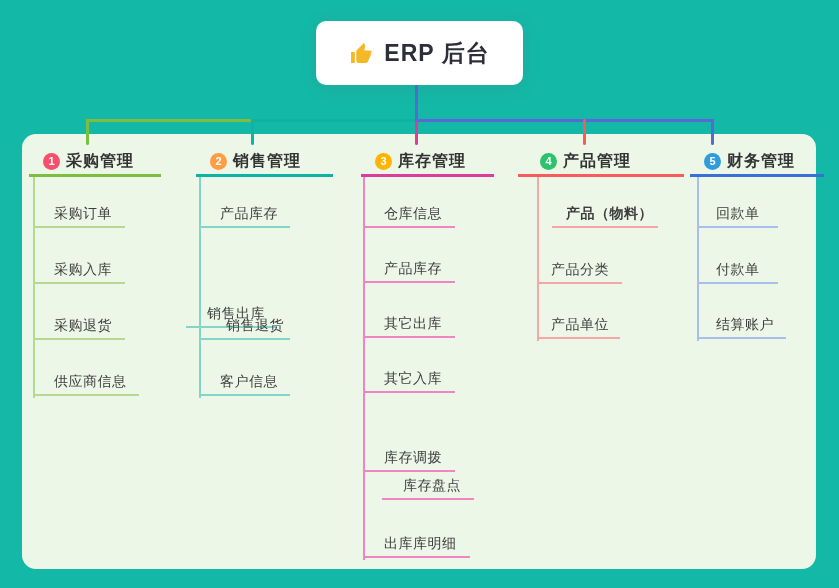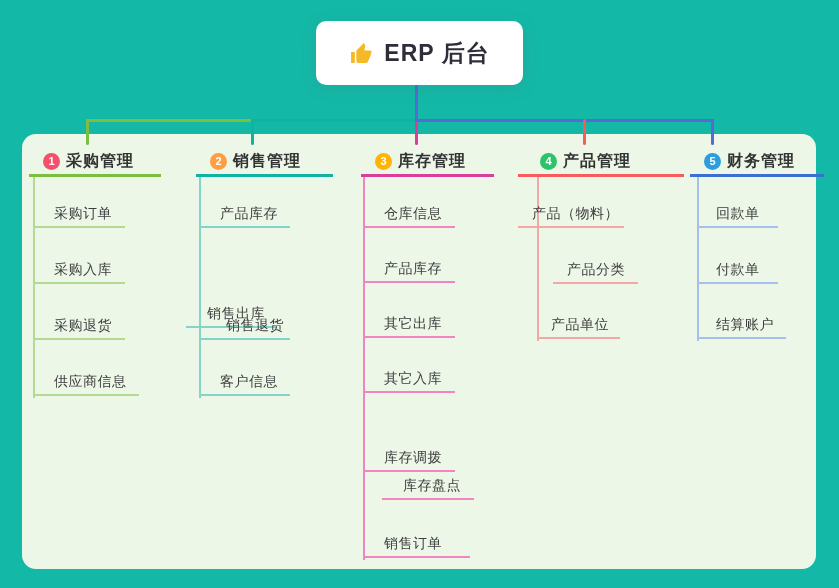--- a/index.html
+++ b/index.html
@@ -123,34 +123,34 @@
     <div class="item" style="left:363px;top:367px;width:92px;">
         <span>其它入库</span>
       </div>
     <div class="item" style="left:363px;top:446px;width:92px;">
         <span>库存调拨</span>
       </div>
     <div class="item" style="left:363px;top:474px;width:92px;margin-left:19px;">
         <span>库存盘点</span>
       </div>
     <div class="item" style="left:363px;top:532px;width:107px;">
-        <span>销售订单</span>
+        <span>出库库明细</span>
       </div>
   </div>
 
   <div class="branch" data-branch="3" style="--c: #f75c5c; --lc: #f5a6a6; --badge: #2cc36b;">
     <div class="bhead" style="left:518px;width:144px;">
       <span class="badge">4</span>
       <span class="blabel">产品管理</span>
     </div>
     <div class="vline" style="left:537px;top:177px;height:164px;"></div>
-    <div class="item" style="left:518px;top:202px;width:106px;">
+    <div class="item" style="left:552px;top:202px;width:106px;font-weight:bold;">
         <span>产品（物料）</span>
       </div>
-    <div class="item" style="left:553px;top:258px;width:85px;text-align:center;">
+    <div class="item" style="left:537px;top:258px;width:85px;text-align:center;">
         <span>产品分类</span>
       </div>
     <div class="item" style="left:537px;top:313px;width:83px;">
         <span>产品单位</span>
       </div>
   </div>
 
   <div class="branch" data-branch="4" style="--c: #3b6fd6; --lc: #a6bfef; --badge: #2e9ddb;">
     <div class="bhead" style="left:690px;width:120px;">
       <span class="badge">5</span>

